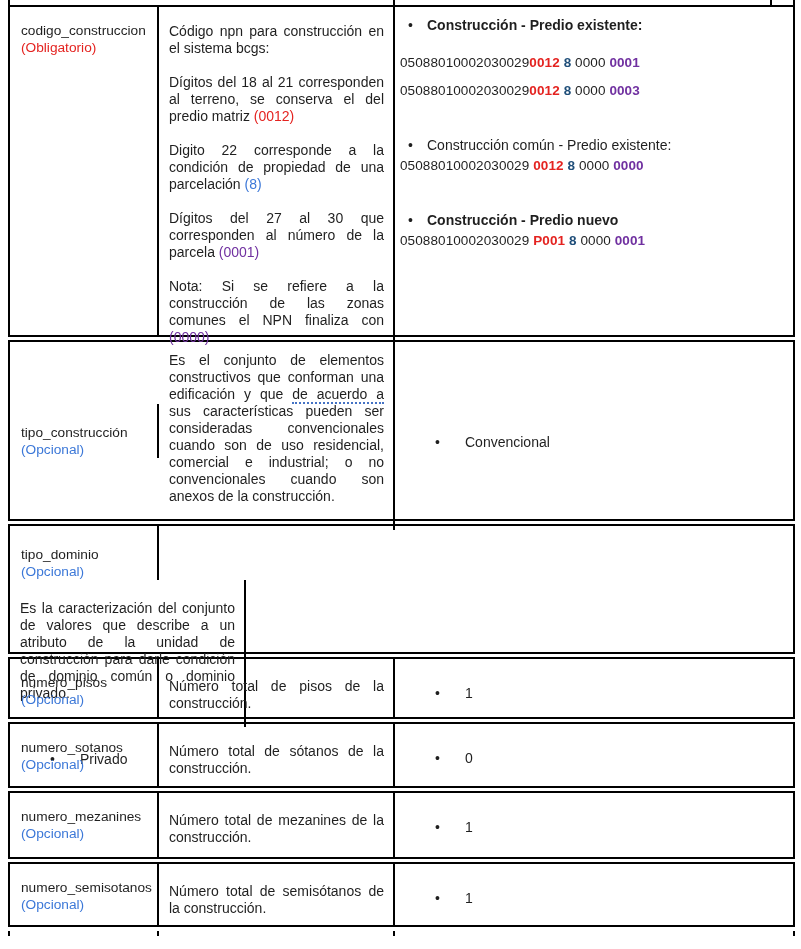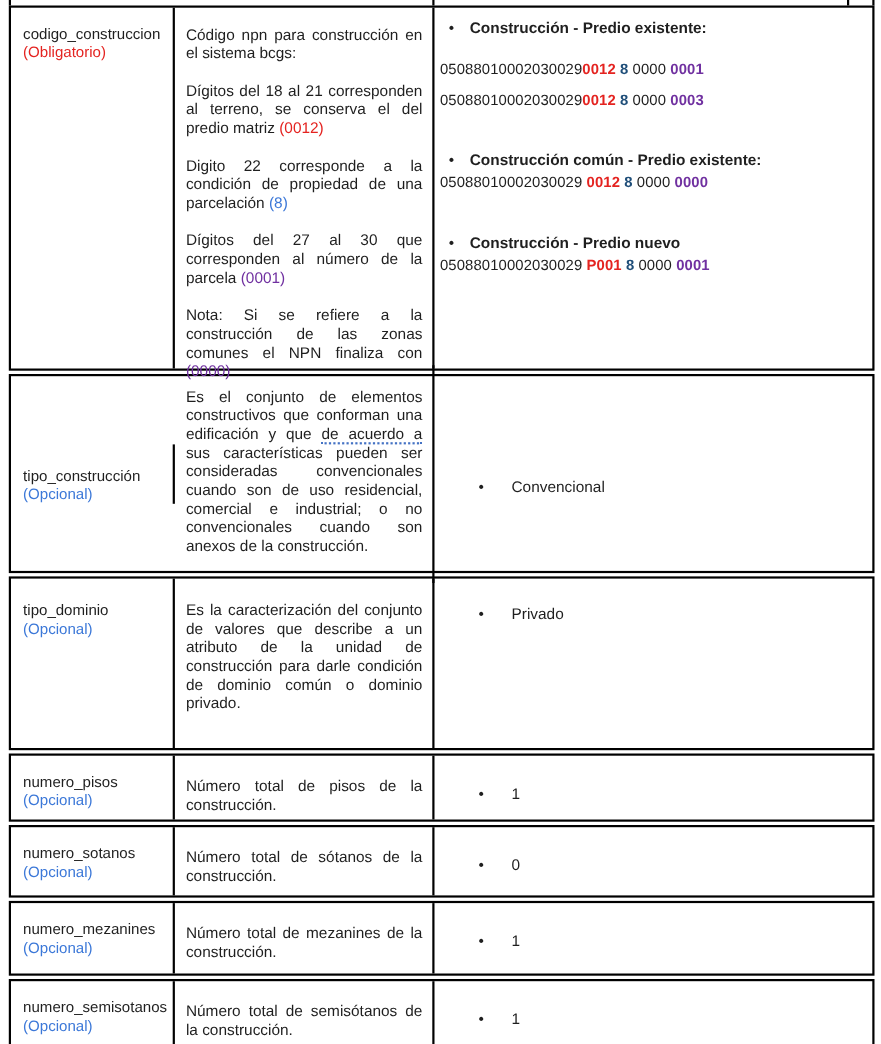--- a/index.html
+++ b/index.html
@@ -18,21 +18,21 @@
   }
   .trow + .trow, .gap3{margin-top:3px;}
   .r2{margin-top:3px;align-items:center;}
   .r3{margin-top:3px;}
   .r4{margin-top:5px;}
   .r5{margin-top:3px;}
   .r6{margin-top:3px;}
   .r7{margin-top:2px;}
   .r1{height:332px;}
   .r2{height:181px;}
-  .r3{height:158px;}
+  .r3{height:130px;flex-direction:column;}
   .r4{height:62px;}
   .r5{height:66px;}
   .r6{height:68px;}
   .r7{height:65px;}
   .c1{
     width:149px;box-sizing:border-box;border-right:2px solid #000;
     padding:15px 5px 0 11px;font-size:13.7px;
   }
   .c2{
     width:236px;box-sizing:border-box;border-right:2px solid #000;
@@ -82,21 +82,21 @@
     </div>
     <div class="c3">
       <div class="bh">
         <span class="bu">•</span>
         <span><span style="font-weight: bold;">Construcción - Predio existente:</span></span>
       </div>
       <div class="code"><span>05088010002030029</span><span style="color: rgb(228, 35, 32); font-weight: bold;">0012</span><span> </span><span style="color: rgb(31, 78, 121); font-weight: bold;">8</span><span> 0000 </span><span style="color: rgb(112, 48, 160); font-weight: bold;">0001</span></div>
       <div class="code gap-lg"><span>05088010002030029</span><span style="color: rgb(228, 35, 32); font-weight: bold;">0012</span><span> </span><span style="color: rgb(31, 78, 121); font-weight: bold;">8</span><span> 0000 </span><span style="color: rgb(112, 48, 160); font-weight: bold;">0003</span></div>
       <div class="bh tight">
         <span class="bu">•</span>
-        <span><span style="font-weight: bold;">Construcción común - Predio existente:</span></span>
+        <span><span style="font-weight: normal;">Construcción común - Predio existente:</span></span>
       </div>
       <div class="code gap-lg"><span>05088010002030029 </span><span style="color: rgb(228, 35, 32); font-weight: bold;">0012</span><span> </span><span style="color: rgb(31, 78, 121); font-weight: bold;">8</span><span> 0000 </span><span style="color: rgb(112, 48, 160); font-weight: bold;">0000</span></div>
       <div class="bh tight">
         <span class="bu">•</span>
         <span><span style="font-weight: bold;">Construcción - Predio nuevo</span></span>
       </div>
       <div class="code"><span>05088010002030029 </span><span style="color: rgb(228, 35, 32); font-weight: bold;">P001</span><span> </span><span style="color: rgb(31, 78, 121); font-weight: bold;">8</span><span> 0000 </span><span style="color: rgb(112, 48, 160); font-weight: bold;">0001</span></div>
     </div>
   </div>
 

